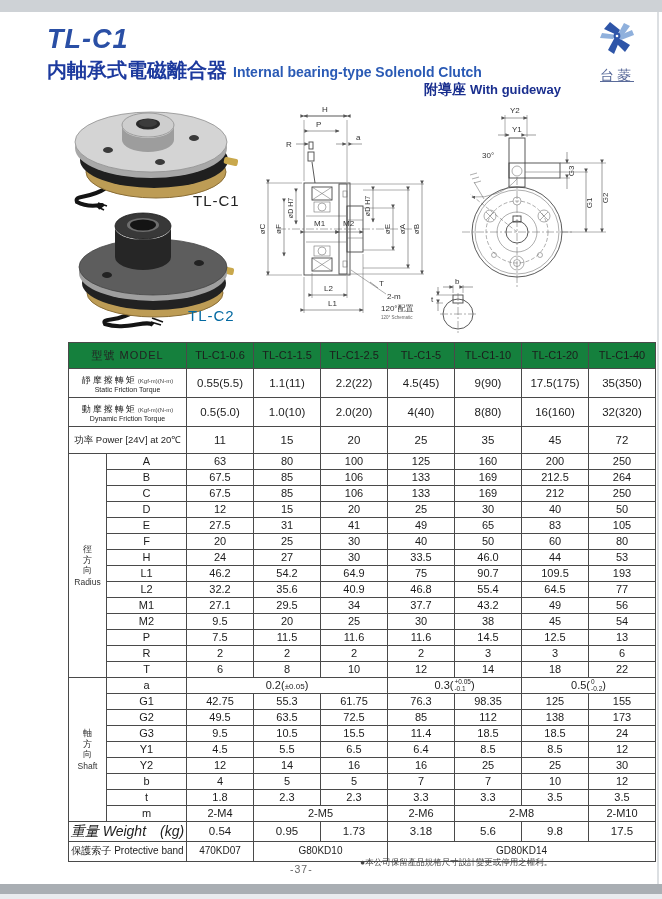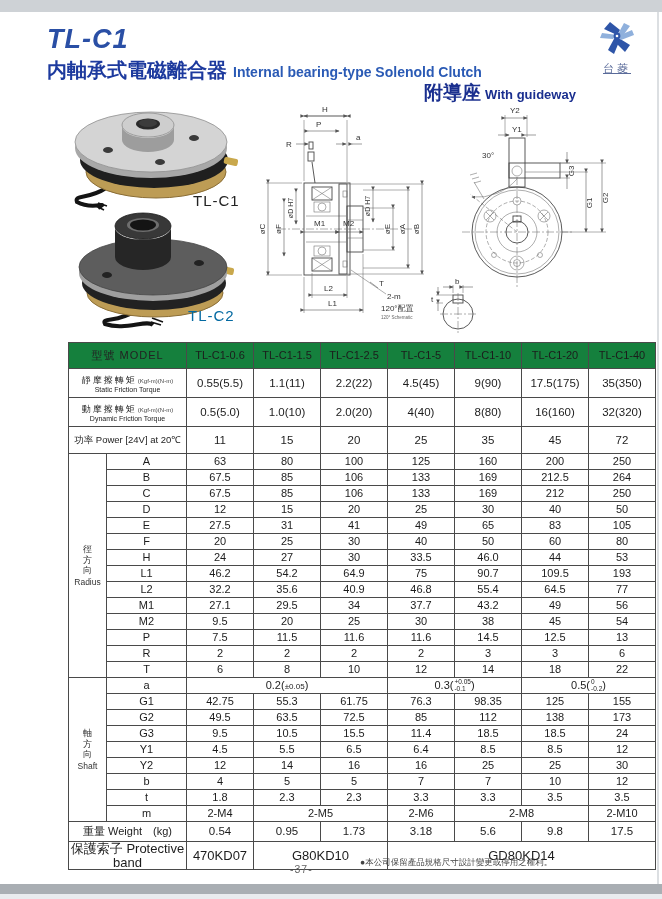--- a/index.html
+++ b/index.html
@@ -9,23 +9,23 @@
   .scan-bottom{position:absolute;top:884px;left:0;width:662px;height:10px;background:#a9aeb3;}
   .scan-bottom2{position:absolute;top:894px;left:0;width:662px;height:5px;background:#e9ebee;}
   .scan-right{position:absolute;top:12px;right:3px;width:2px;height:872px;background:#dcdfe2;}
 
   .title{position:absolute;left:47px;top:24px;font-size:27px;font-weight:bold;font-style:italic;
          color:#2a4fa5;letter-spacing:1px;}
   .subtitle{position:absolute;left:47px;top:57px;white-space:nowrap;}
   .subtitle .zh{font-size:20px;font-weight:bold;color:#1d3a9e;}
   .subtitle .en{font-size:14px;font-weight:bold;color:#2a5ab5;margin-left:6px;}
   .logo{position:absolute;left:591px;top:20px;width:52px;text-align:center;}
-  .logo-txt{font-size:11px;color:#5a6b9a;letter-spacing:3px;margin-top:1px;text-decoration:underline;}
+  .logo-txt{font-size:14px;color:#5a6b9a;letter-spacing:3px;margin-top:7px;text-decoration:underline;}
   .guideway{position:absolute;left:424px;top:80px;white-space:nowrap;}
-  .guideway .zh{font-size:19px;font-weight:bold;color:#1a2f8f;}
+  .guideway .zh{font-size:14px;font-weight:bold;color:#1a2f8f;}
   .guideway .en{font-size:13px;font-weight:bold;color:#1a2f8f;margin-left:4px;}
 
   .photo1{position:absolute;left:48px;top:88px;}
   .photo2{position:absolute;left:55px;top:205px;}
   .photo-label1{position:absolute;left:193px;top:192px;font-size:15px;color:#222;letter-spacing:1px;}
   .photo-label2{position:absolute;left:188px;top:307px;font-size:15px;color:#0369a1;letter-spacing:1px;}
 
   .sec-draw{position:absolute;left:258px;top:98px;}
   .front-draw{position:absolute;left:430px;top:95px;}
   .draw-line{stroke:#474747;stroke-width:0.9;fill:none;}
@@ -40,29 +40,29 @@
   .tbl-wrap{position:absolute;left:68px;top:342px;}
   #spec-table{border-collapse:collapse;table-layout:fixed;width:587px;}
   #spec-table td{border:1px solid #4a4a4a;text-align:center;vertical-align:middle;padding:0;
                  color:#1c1c1c;font-size:11.5px;line-height:1.05;background:#fff;overflow:hidden;}
   #spec-table tr.hd td{background:#15803d;font-size:11px;height:25px;}
   #spec-table td.model-lbl{font-size:12.5px;letter-spacing:1px;color:#222;}
   #spec-table tr.tq td{height:28px;}
   #spec-table tr.pw td{height:26px;}
   #spec-table tr.dim td{height:15px;font-size:11px;}
   #spec-table tr.wt td{height:19px;}
-  #spec-table tr.pb td{height:19px;font-size:13px;}
+  #spec-table tr.pb td{height:19px;font-size:10px;}
   #spec-table td.grp{font-size:8.5px;color:#333;}
   .grp .vzh{font-size:9px;line-height:1.18;}
   .grp .ven{font-size:8.5px;margin-top:2px;}
   #spec-table td.tq-lbl .zh{font-size:9px;letter-spacing:2px;color:#222;}
   #spec-table td.tq-lbl .unit{font-size:6px;letter-spacing:0;margin-left:1px;color:#444;}
   #spec-table td.tq-lbl .en{display:block;font-size:7px;color:#222;margin-top:1px;letter-spacing:0;}
   #spec-table td.pw-lbl{font-size:9.5px;}
-  #spec-table td.wt-lbl{font-size:11px;}
+  #spec-table td.wt-lbl{font-size:14px;font-style:italic;}
   #spec-table td.pb-lbl{font-size:8.5px;}
   .itol{font-size:8px;vertical-align:0.5px;}
   .tol{display:inline-block;vertical-align:-2px;text-align:left;margin-left:1px;}
   .tol .tt,.tol .tb{display:block;font-size:6.5px;line-height:6.5px;}
 
   .footer-page{position:absolute;left:290px;top:863px;font-size:10.5px;color:#666;letter-spacing:1px;}
   .footer-note{position:absolute;left:360px;top:857px;width:295px;}
   .footer-note .zh{font-size:8.5px;color:#444;line-height:1.2;}
   .footer-note .en{font-size:7.5px;color:#555;line-height:1.25;}
 </style>

